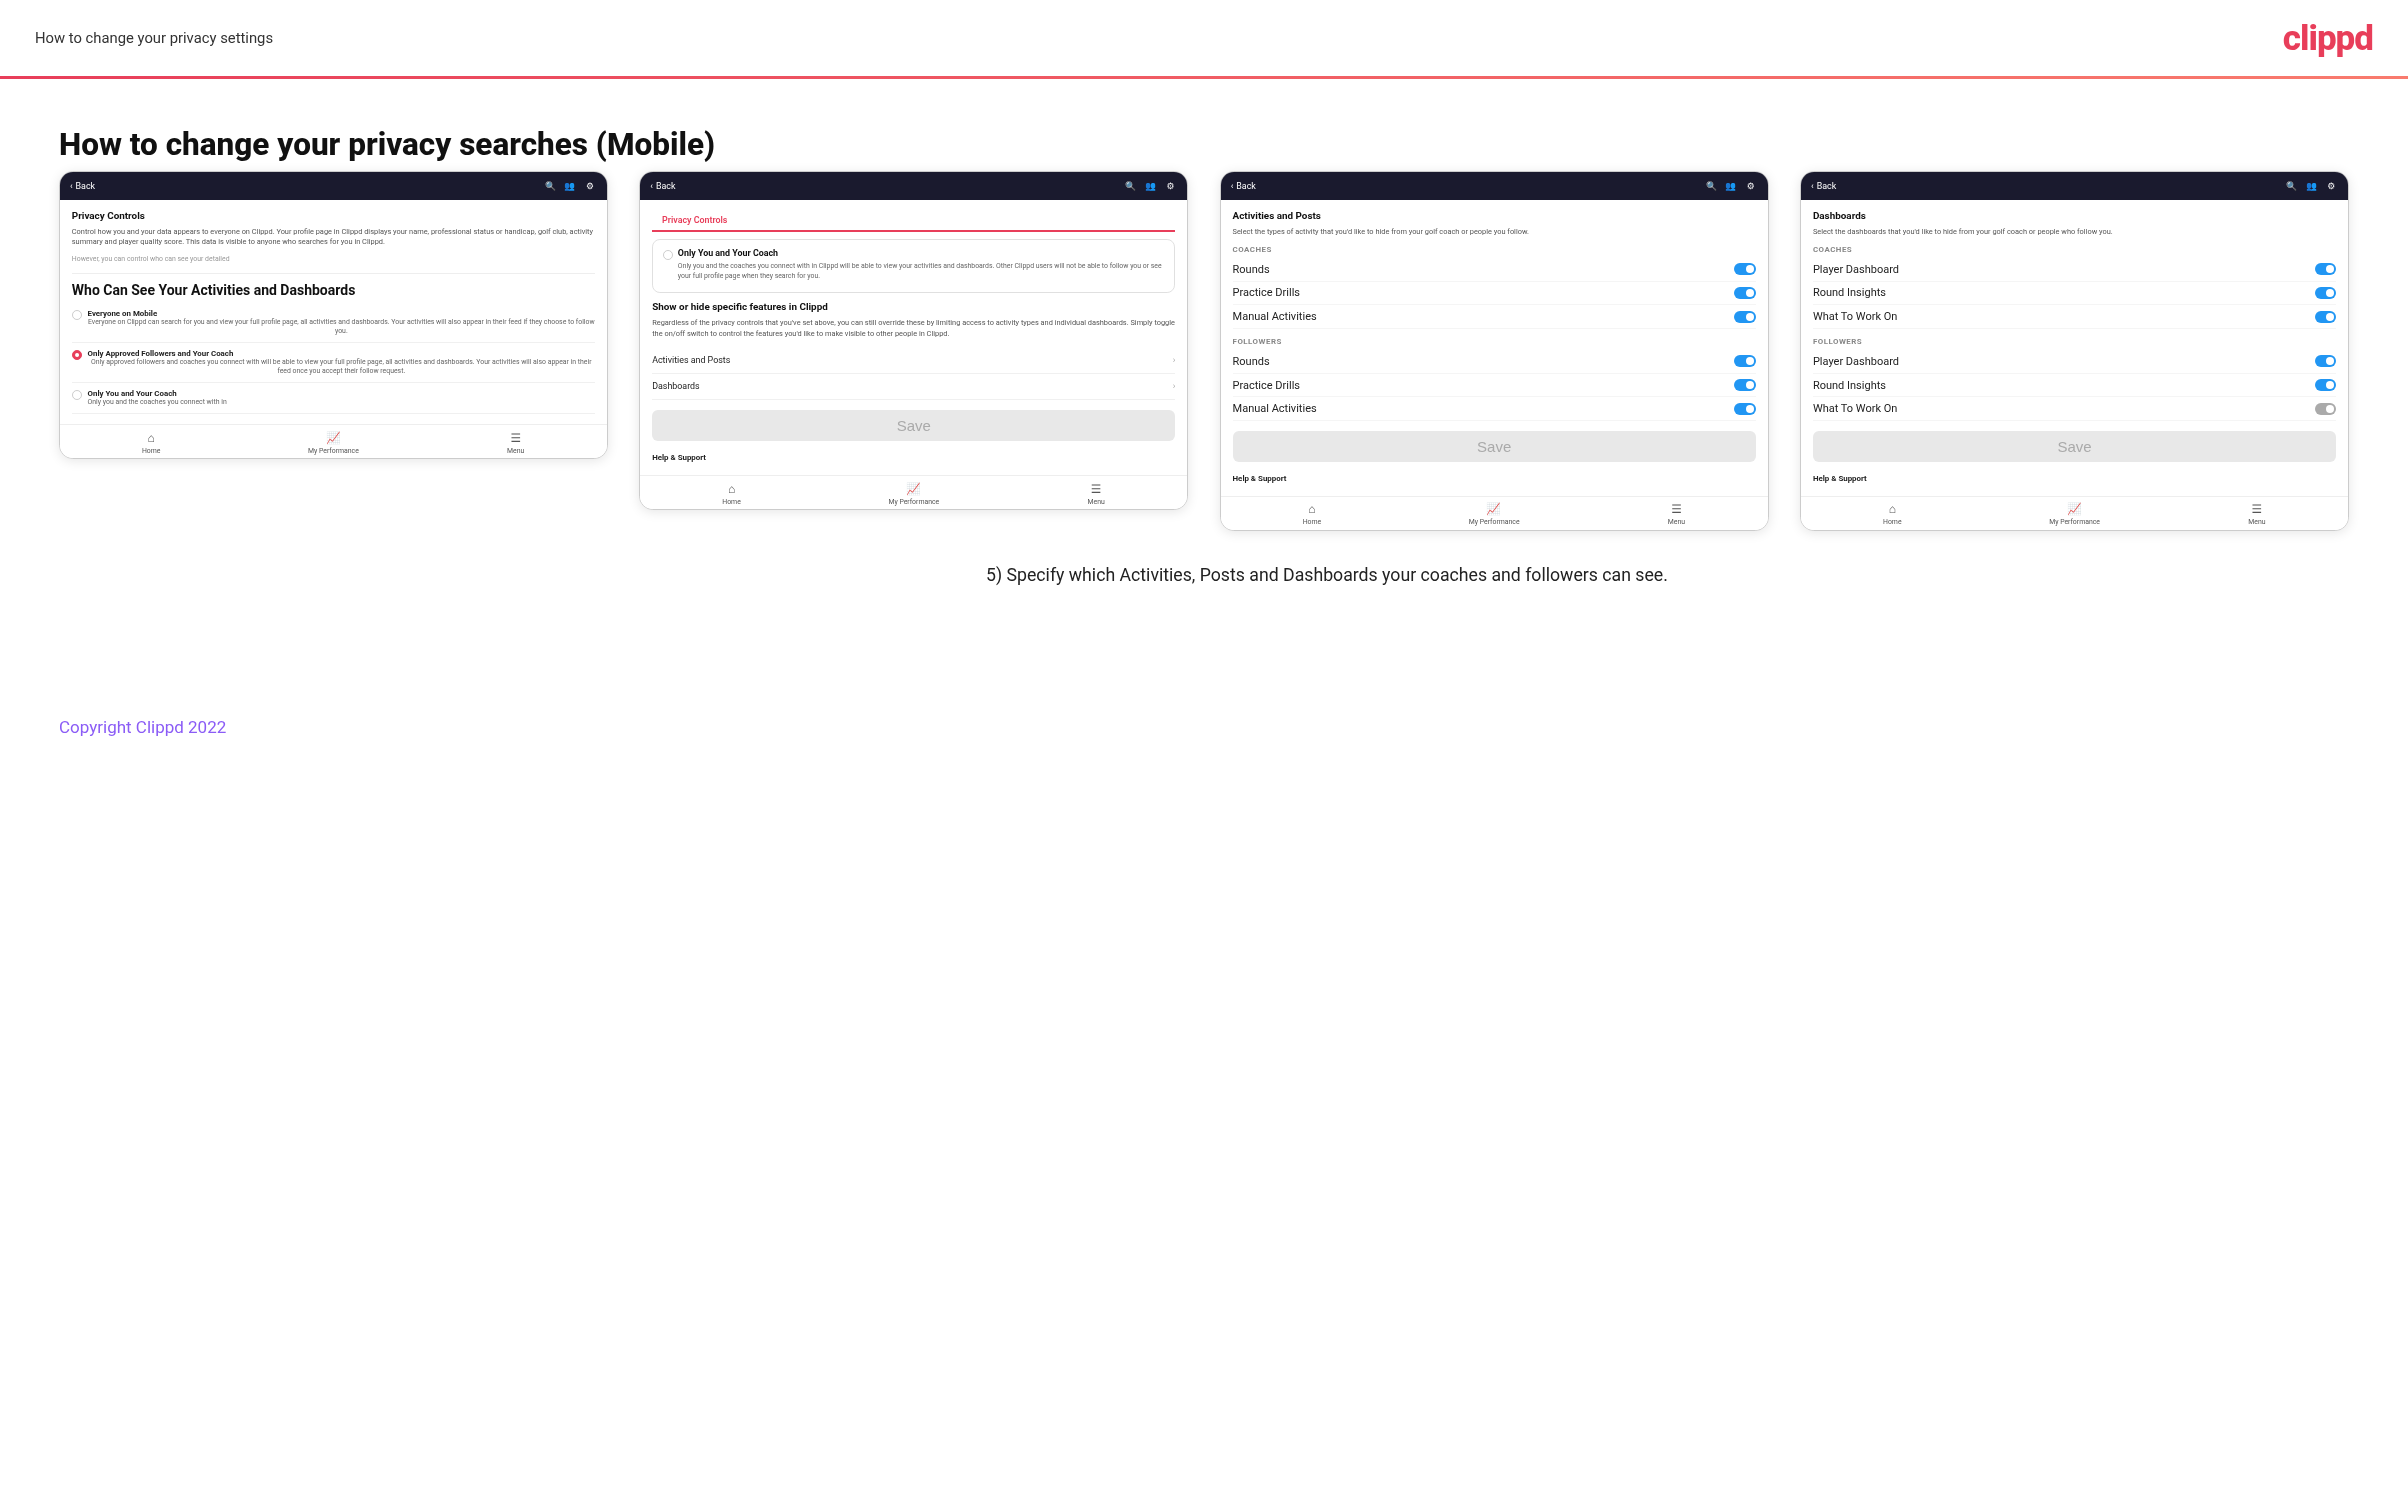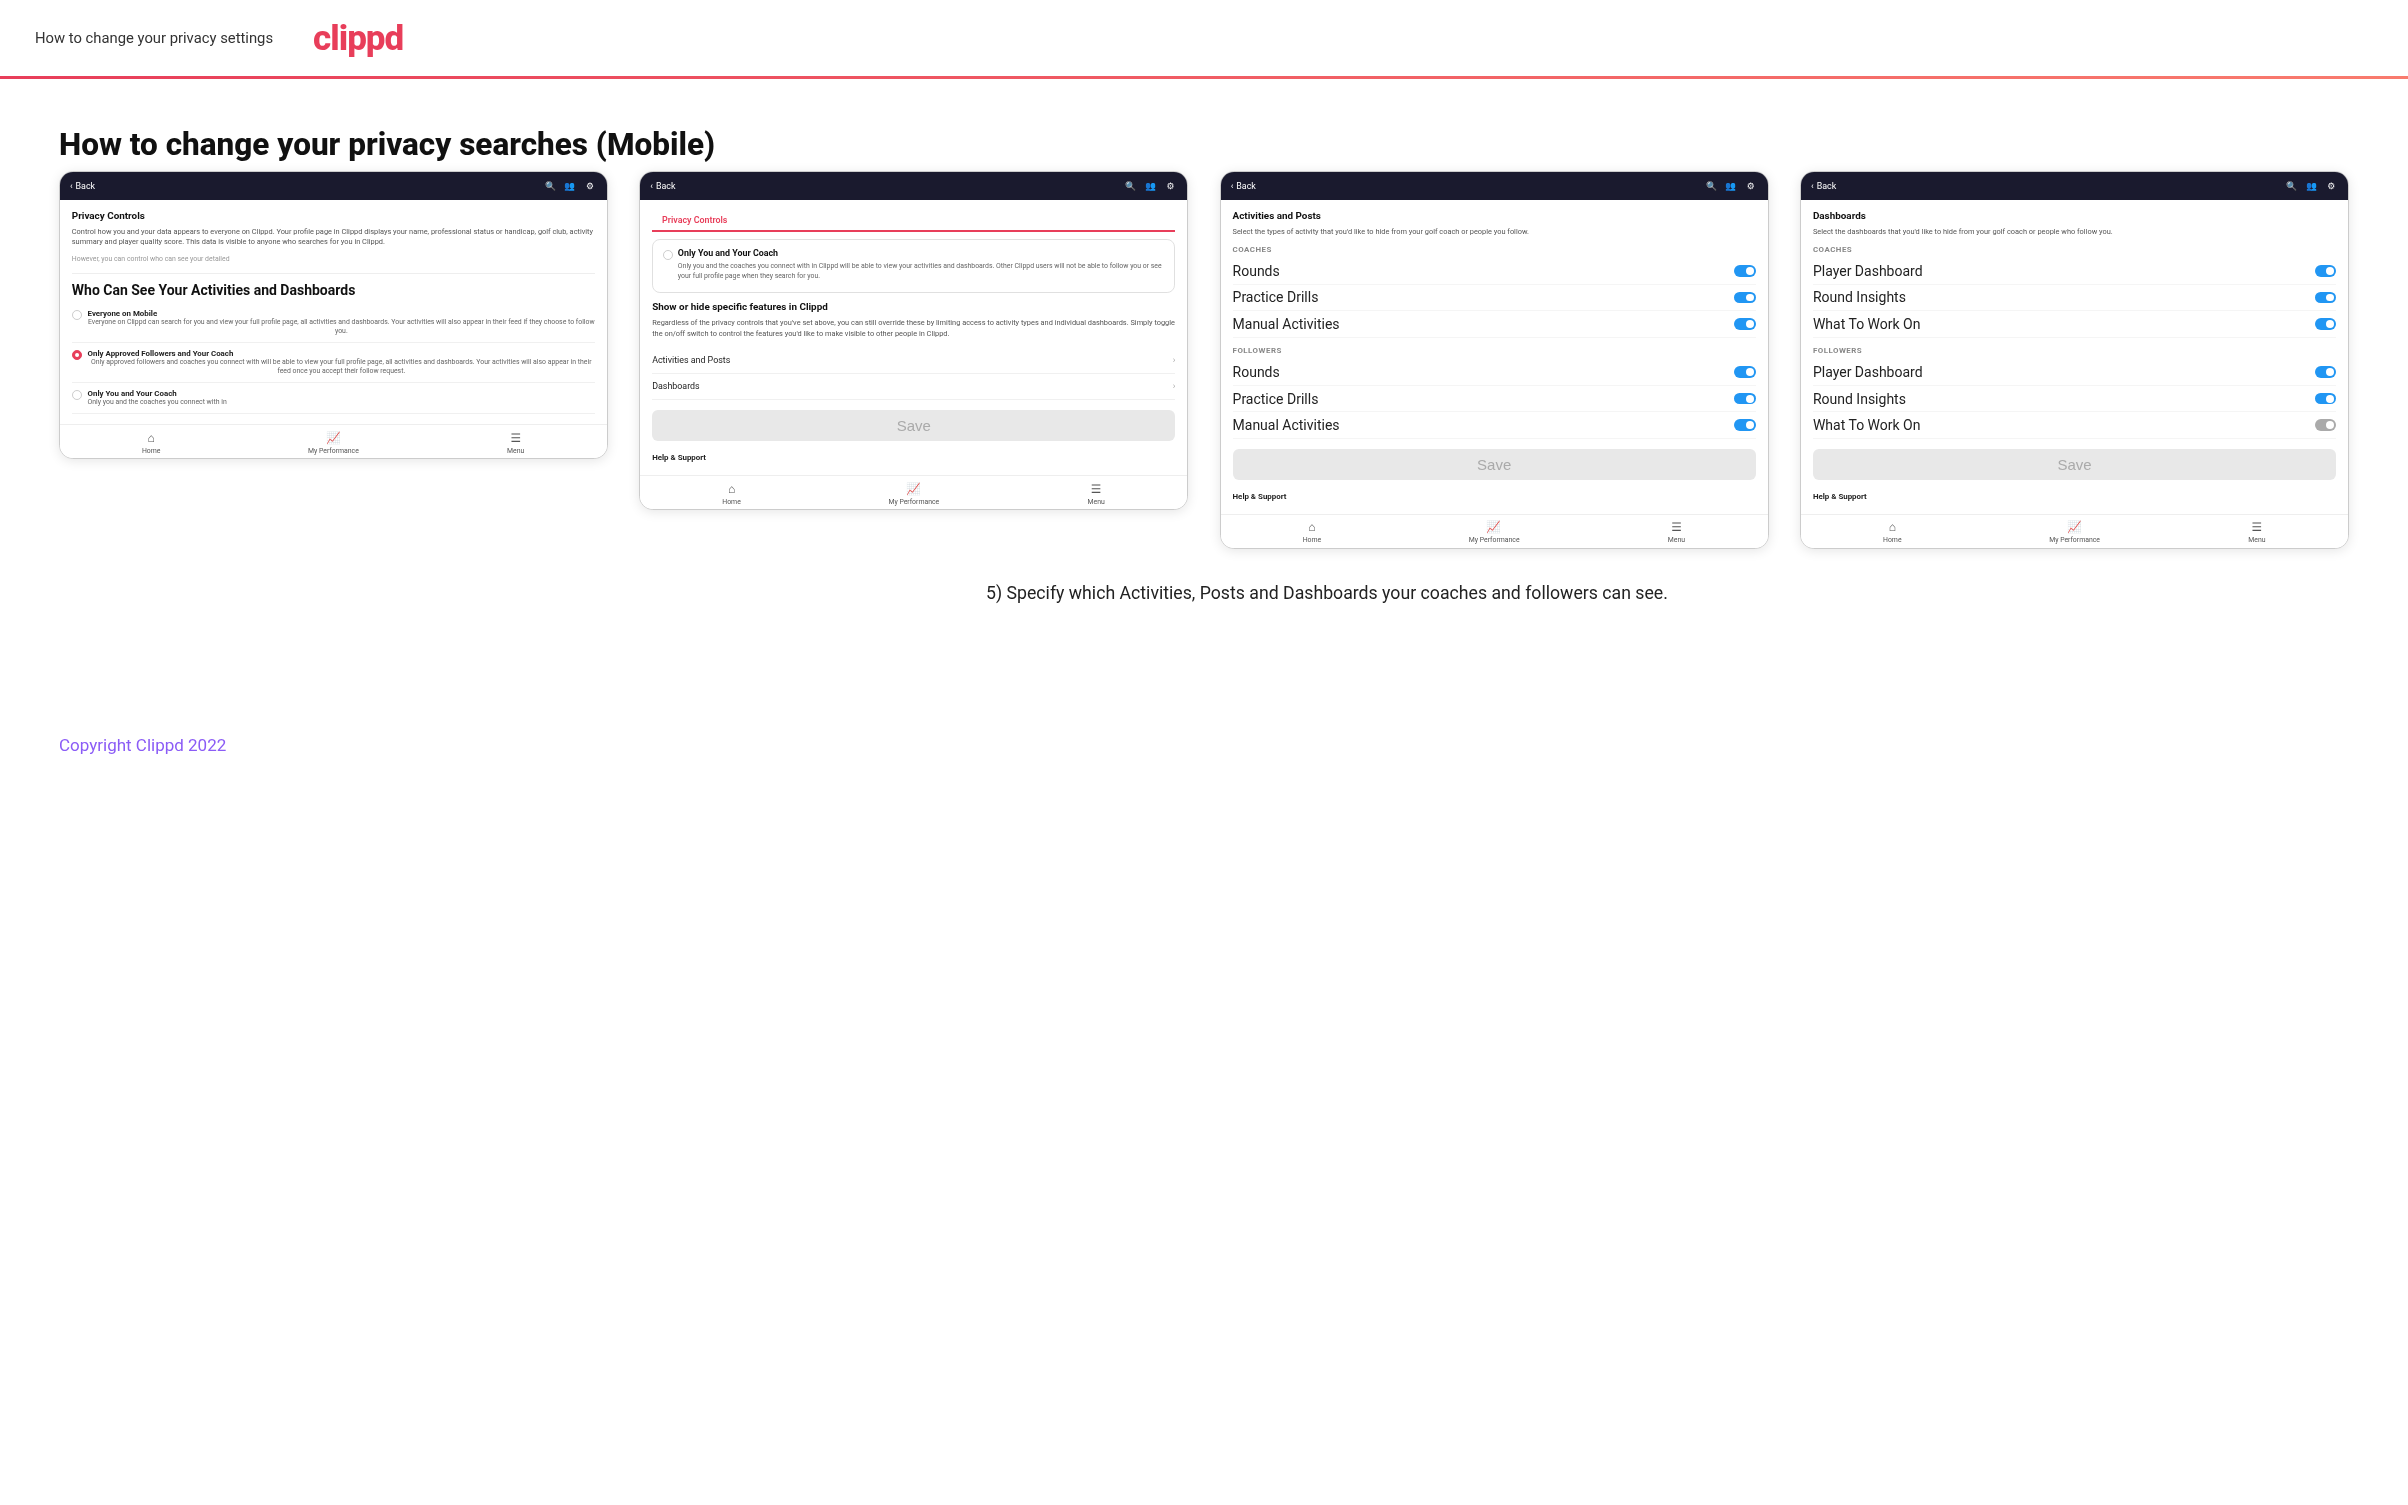--- a/index.html
+++ b/index.html
@@ -7,25 +7,24 @@
       font-family: -apple-system, BlinkMacSystemFont, 'Segoe UI', Roboto, sans-serif;
       background: #fff;
       color: #222;
       min-height: 100vh;
     }
 
     
     .top-bar {
       display: flex;
       align-items: center;
-      justify-content: flex-start;
+      justify-content: space-between;
       padding: 17.7px 35px;
       border-bottom: 1px solid #eee;
       position: relative;
-      gap: 40px;
     }
     .top-bar::after {
       content: '';
       position: absolute;
       bottom: -3px;
       left: 0;
       right: 0;
       height: 3px;
       background: linear-gradient(to right, #e83e5a, #f97b6e);
     }
@@ -197,21 +196,21 @@
 
     
     .mock-toggle-row {
       display: flex;
       align-items: center;
       justify-content: space-between;
       padding: 4.9px 0;
       border-bottom: 1px solid #f5f5f5;
     }
     .mock-toggle-label {
-      font-size: 14px;
+      font-size: 11px;
       color: #222;
     }
     .toggle-switch {
       width: 21.7px;
       height: 11.8px;
       border-radius: 5.9px;
       background: #2196F3;
       position: relative;
       display: inline-block;
       flex-shrink: 0;

